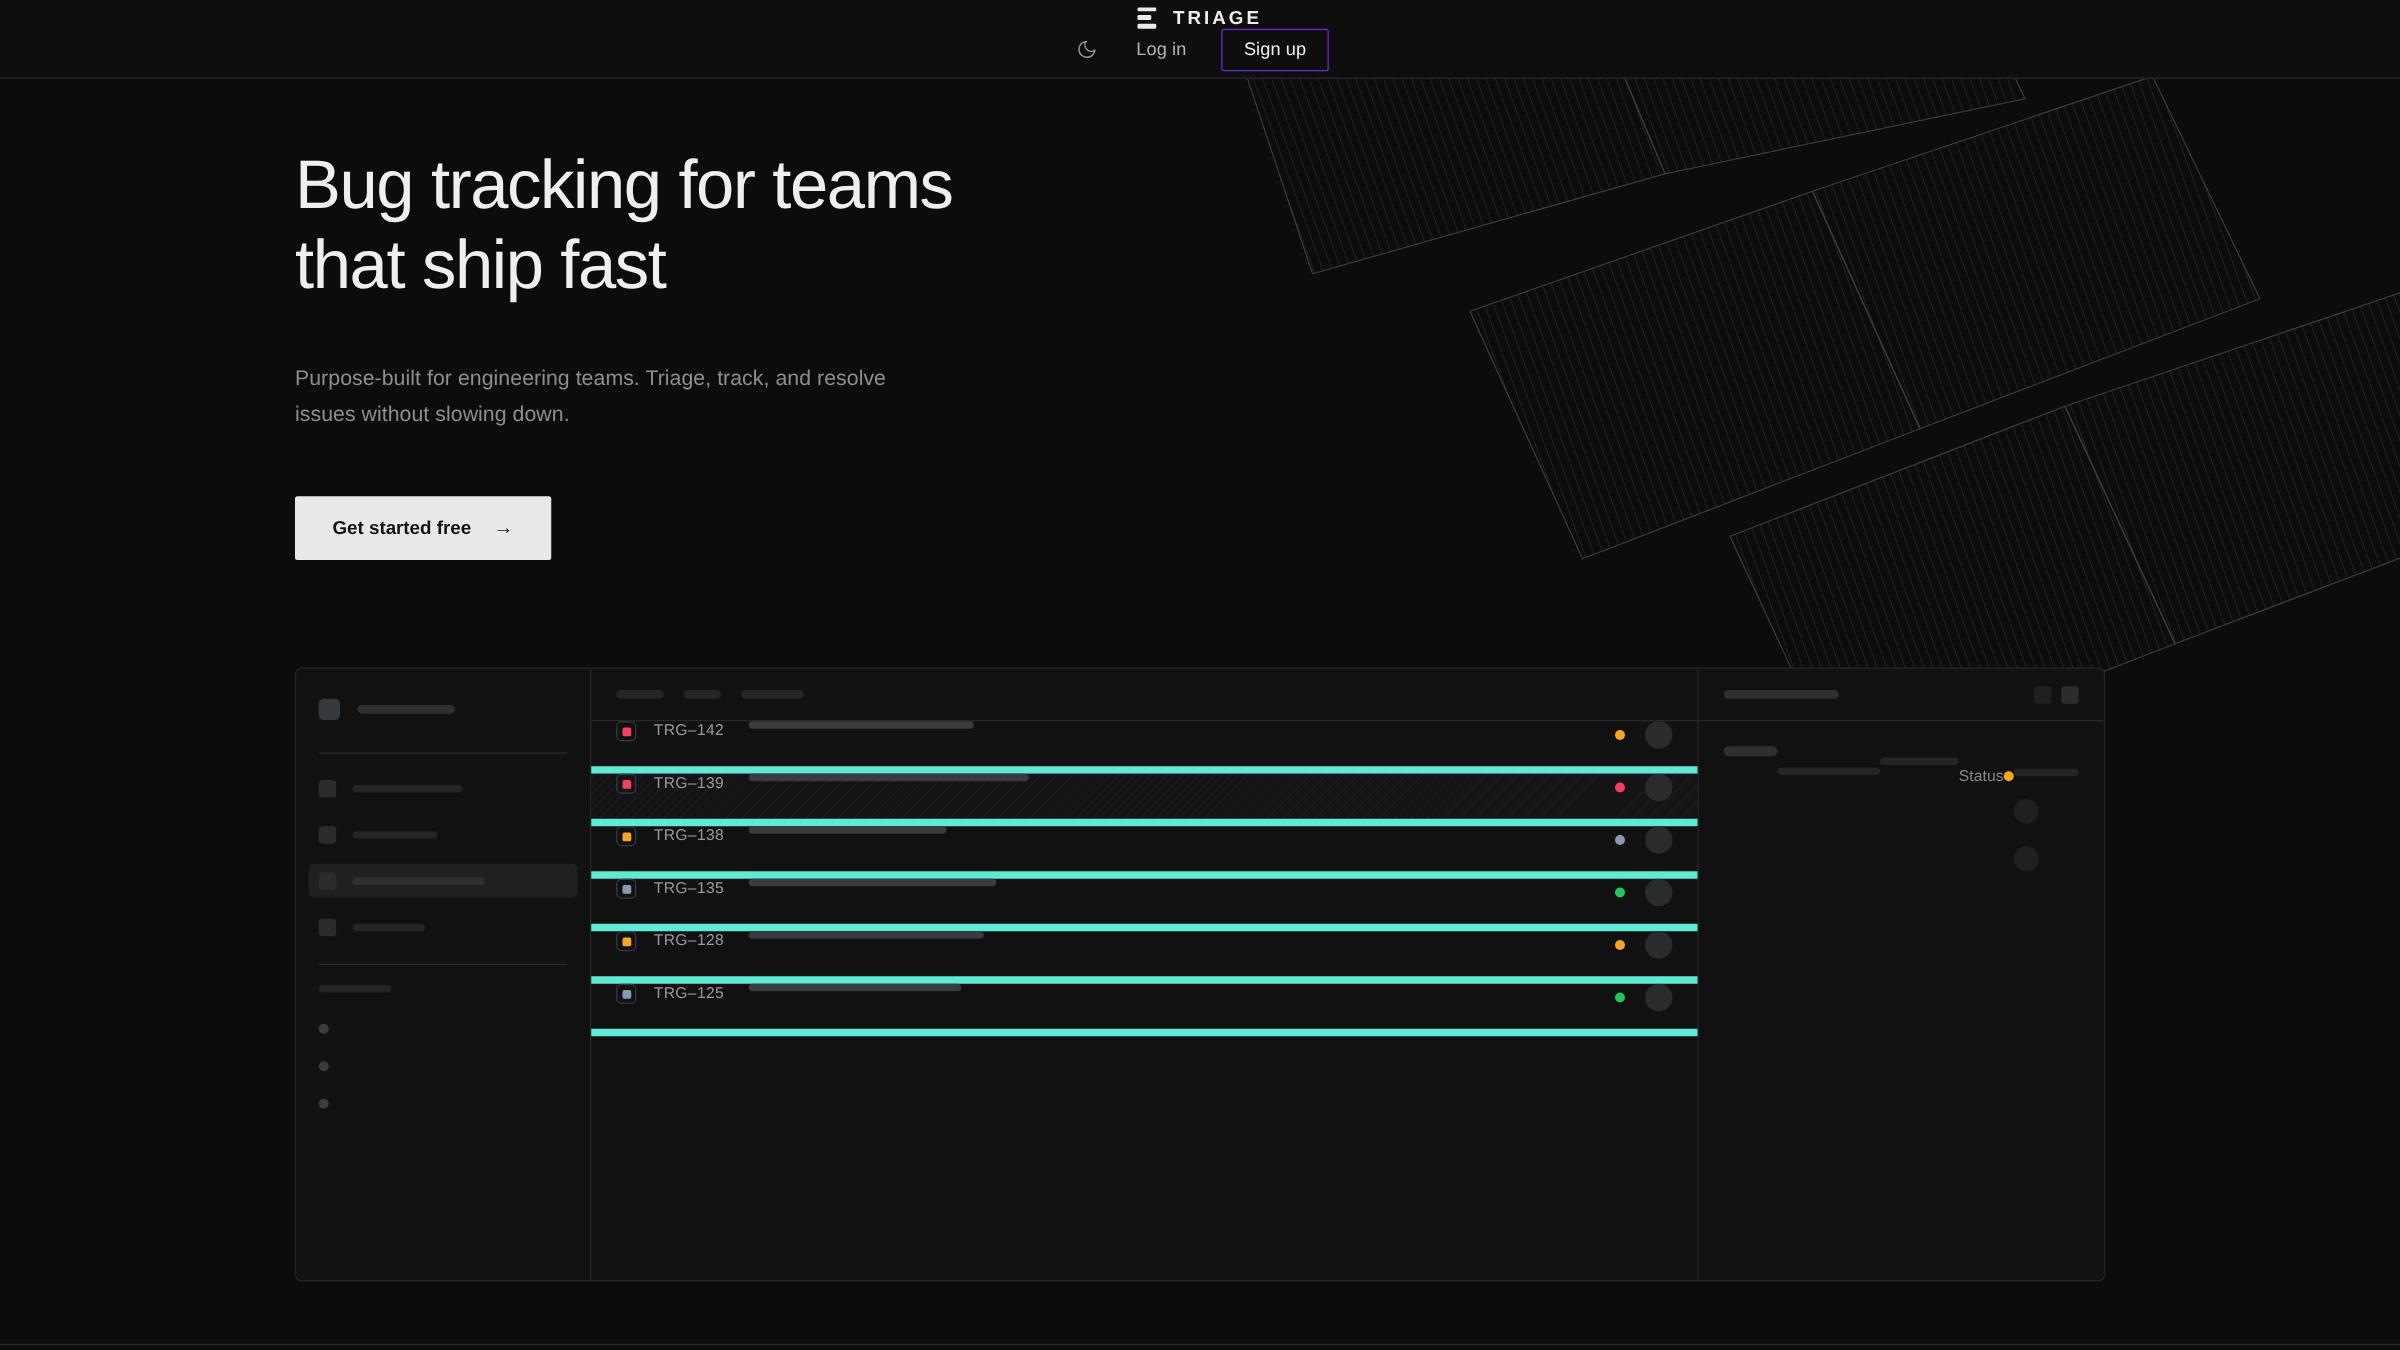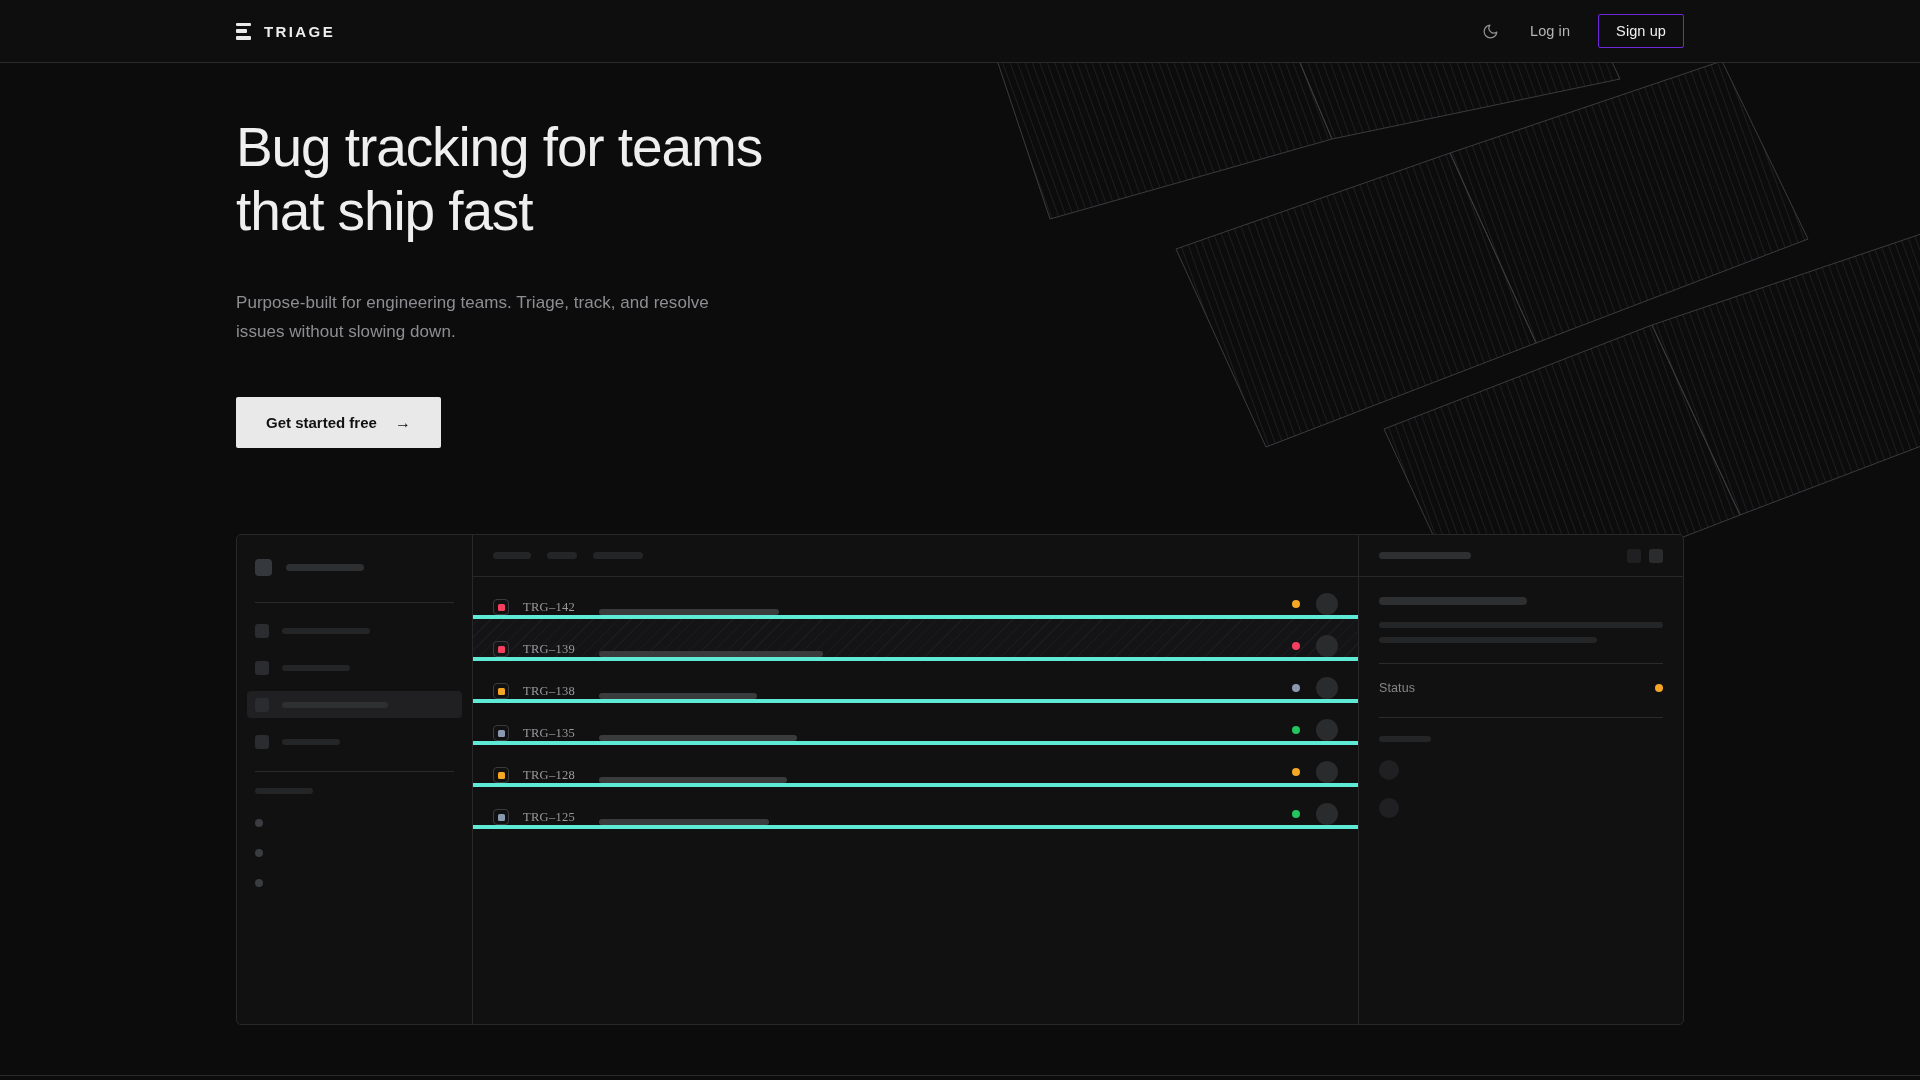--- a/index.html
+++ b/index.html
@@ -13,21 +13,21 @@
   
   .site-header{
     position:relative; z-index:40;
     height:63px; width:100%;
     background:#0e0e0f;
     border-bottom:1px solid #2a2a2c;
     display:flex; align-items:center;
   }
   .header-inner{
     width:1920px; padding:0 236px;
-    display:flex; justify-content:space-between;
+    display:flex; align-items:center; justify-content:space-between;flex-direction:column;
   }
   .brand{ display:flex; align-items:center; gap:13px; cursor:pointer; }
   .brand-mark{ width:15px; height:17px; display:flex; flex-direction:column; justify-content:space-between; }
   .brand-mark i{ display:block; height:3.6px; background:#e9e9ea; border-radius:1px; }
   .brand-mark i:nth-child(1){ width:15px; }
   .brand-mark i:nth-child(2){ width:11px; }
   .brand-mark i:nth-child(3){ width:15px; }
   .brand-name{
     font-size:15px; font-weight:bold; letter-spacing:2.4px; color:#ededee;
   }
@@ -101,24 +101,23 @@
   .proj-dot{ width:8px; height:8px; border-radius:50%; background:#3a3c40; }
   .proj-dot-row{ height:30px; display:flex; align-items:center; cursor:pointer; }
 
   
   .mock-list{ flex:1; display:flex; flex-direction:column; border-right:1px solid #28282b; }
   .list-toolbar{
     height:42px; flex:none; border-bottom:1px solid #28282b;
     display:flex; align-items:center; gap:16px; padding:0 20px;
   }
   .issue-row{
-    height:42px; flex:none; border-bottom:4px solid #5eead4;
-    display:flex; align-items:flex-end; padding:0 20px; cursor:pointer;
+    height:42px; flex:none; border-bottom:6px solid #5eead4;
+    display:flex; align-items:flex-start; padding:0 20px; cursor:pointer;
     position:relative;
-    font-family:Liberation Serif, serif;
   }
   .issue-row.hatched{
     background-image:repeating-linear-gradient(
       -45deg, rgba(255,255,255,.035) 0 1px, transparent 1px 9px);
     background-color:#141416;
   }
   .issue-badge{
     width:16px; height:16px; flex:none; border-radius:4px;
     border:1px solid #3a3b3f; display:flex; align-items:center; justify-content:center;
     margin-right:14px;
@@ -135,21 +134,21 @@
 
   
   .mock-detail{ width:324px; flex:none; display:flex; flex-direction:column; }
   .detail-head{
     height:42px; flex:none; border-bottom:1px solid #28282b;
     display:flex; align-items:center; padding:0 20px;
   }
   .detail-head-actions{ margin-left:auto; display:flex; gap:8px; }
   .detail-btn{ width:14px; height:14px; border-radius:3px; background:#202022; cursor:pointer; }
   .detail-btn.alt{ background:#2b2c2e; }
-  .detail-body{ padding:20px 20px 0; display:flex; flex-direction:column; }
+  .detail-body{ padding:20px 20px 0; display:flex; flex-direction:row; }
   .d-divider{ height:1px; background:#2b2b2e; margin:20px 0 0; }
   .prop-row{
     height:31px; display:flex; align-items:center; justify-content:space-between; cursor:pointer;
   }
   .prop-label{ font-size:12.5px; color:#86868a; letter-spacing:.1px; }
   .prop-dot{ width:8px; height:8px; border-radius:50%; }
   .activity{ padding-top:18px; display:flex; flex-direction:column; gap:18px; }
   .activity-avatar{ width:20px; height:20px; border-radius:50%; background:#202022; }
 </style>
 </head>

